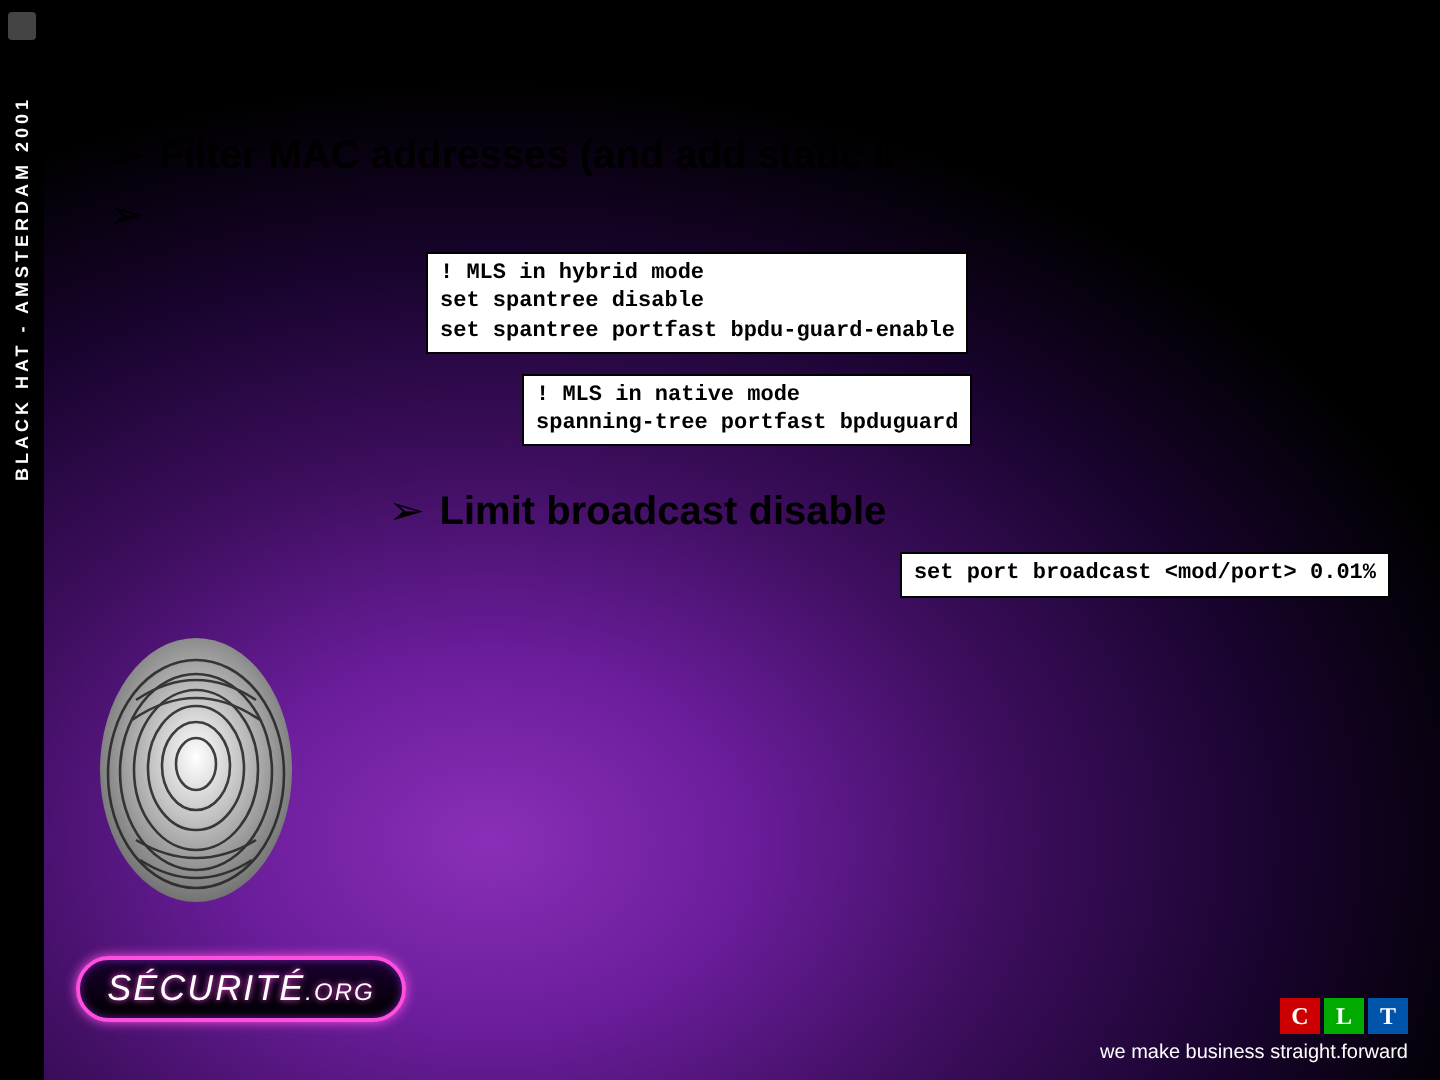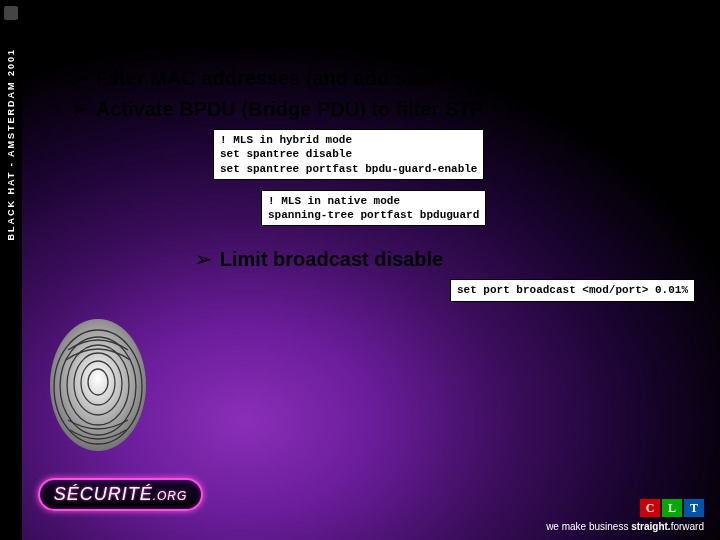--- a/index.html
+++ b/index.html
@@ -49,21 +49,21 @@
     padding-bottom: 4px;
     margin-bottom: 20px;
     font-family: Verdana, Arial, sans-serif;
     border-bottom: 2px solid #000;
   }
   .bullet-row {
     display: flex;
     align-items: baseline;
     margin-bottom: 8px;
   }
-  .bullet-row.indent1 { margin-left: 16px; }
+  .bullet-row.indent1 { margin-left: 0; }
   .bullet-row.indent2 { margin-left: 140px; }
   .chev {
     font-size: 20px;
     color: #000;
     margin-right: 8px;
     line-height: 1;
     display: inline-block;
     transform: scaleX(1.1);
   }
   .bullet-text {
@@ -143,41 +143,40 @@
     font-family: Georgia, serif;
   }
   .clt-c { background: #c00; }
   .clt-l { background: #0a0; }
   .clt-t { background: #05a; }
   .tagline {
     font-size: 10px;
     color: #fff;
     font-family: Arial, sans-serif;
   }
-  .tagline .bold { font-weight: bold; }
+  .tagline .bold { font-weight: normal; }
 </style>
 </head>
 <body>
 
 <div class="sidebar">
   <div class="sidebar-icon"></div>
   <div class="sidebar-text">BLACK HAT - AMSTERDAM 2001</div>
 </div>
 
 <div class="content">
   <div class="title">MAC address and STP filtering</div>
 
   <div class="bullet-row indent1">
     <span class="chev">➢</span>
     <span class="bullet-text">Filter MAC addresses (and add static IP-to-MAC)</span>
   </div>
 
   <div class="bullet-row indent1">
     <span class="chev">➢</span>
-    <span class="bullet-text">Activate BPDU (Bridge PDU) to filter STP</span>
   </div>
   <div class="code-wrap2">
     <div class="codebox">! MLS in hybrid mode
 set spantree disable
 set spantree portfast bpdu-guard-enable</div>
   </div>
   <div class="code-wrap3">
     <div class="codebox">! MLS in native mode
 spanning-tree portfast bpduguard</div>
   </div>

